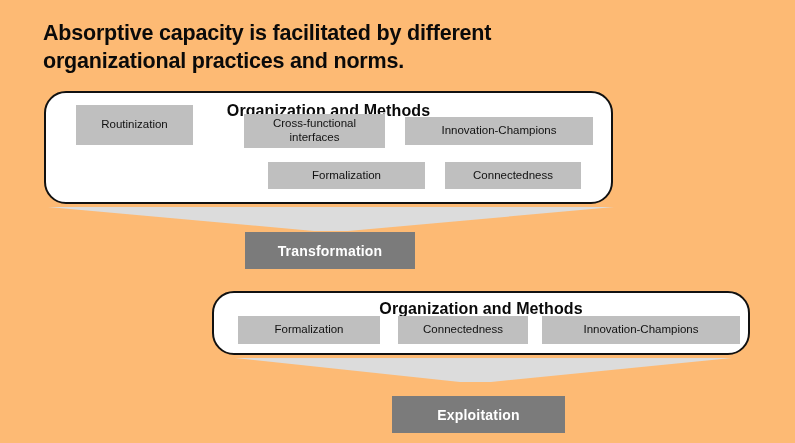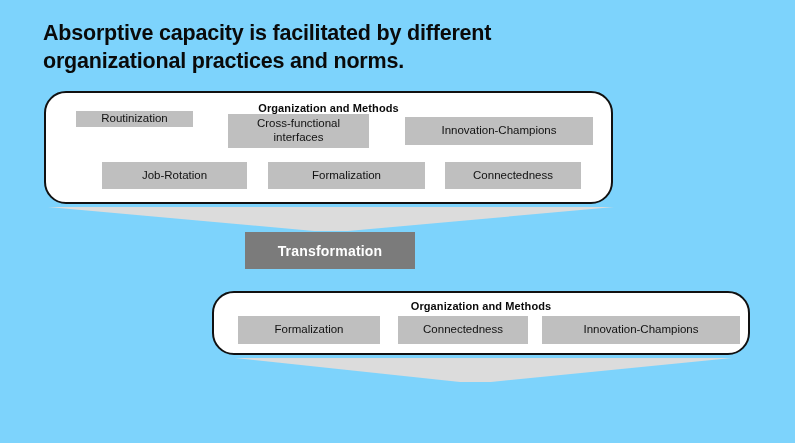--- a/index.html
+++ b/index.html
@@ -14,21 +14,21 @@
     overflow: hidden;
     font-family: "Liberation Sans", sans-serif;
     color: #000000;
   }
 
   #slide {
     position: absolute;
     left: 0; top: 0;
     width: 795px;
     height: 443px;
-    background: #7dd3fc;
+    background: #fdba74;
   }
 
   
   .slide-title {
     position: absolute;
     left: 43px;
     top: 20px;
     width: 540px;
     font-size: 21.5px;
     font-weight: bold;
@@ -78,21 +78,21 @@
     box-sizing: border-box;
     border: 2.5px solid #111111;
     border-radius: 22px;
     background: #ffffff;
   }
   .round-box-header {
     position: absolute;
     left: 0;
     right: 0;
     text-align: center;
-    font-size: 11px;
+    font-size: 16px;
     font-weight: bold;
     color: #0a0a0a;
     letter-spacing: 0.1px;
   }
 
   
   .chip {
     position: absolute;
     background: #bfbfbf;
     color: #111111;
@@ -135,28 +135,27 @@
 <div id="slide">
 
   <div class="slide-title">Absorptive capacity is facilitated by different
 organizational practices and norms.</div>
 
 
   <div class="round-box" style="left:44px; top:91px; width:569px; height:113px;">
     <div class="round-box-header" style="top:9px;">Organization and Methods</div>
   </div>
 
-  <div class="chip" style="left:76px; top:111px; width:117px; height:16px;">Routinization</div>
+  <div class="chip" style="left:76px; top:105px; width:117px; height:40px;">Routinization</div>
 
-  <div class="chip" style="left:228px; top:114px; width:141px; height:34px; white-space:pre-line;">Cross-functional
+  <div class="chip" style="left:244px; top:114px; width:141px; height:34px; white-space:pre-line;">Cross-functional
 interfaces</div>
 
   <div class="chip" style="left:405px; top:117px; width:188px; height:28px;">Innovation-Champions</div>
 
-  <div class="chip" style="left:102px; top:162px; width:145px; height:27px;">Job-Rotation</div>
 
   <div class="chip" style="left:268px; top:162px; width:157px; height:27px;">Formalization</div>
 
   <div class="chip" style="left:445px; top:162px; width:136px; height:27px;">Connectedness</div>
 
   <svg class="chevron-arrow" style="left:48px; top:207px;" width="566" height="24" viewBox="0 0 566 24">
     <polygon points="0,0 566,0 300,24 283,24 266,24"></polygon>
   </svg>
 
   <div class="process-box" style="left:245px; top:232px; width:170px; height:37px;">Transformation</div>
@@ -168,14 +167,15 @@
   <div class="chip" style="left:238px; top:316px; width:142px; height:28px;">Formalization</div>
 
   <div class="chip" style="left:398px; top:316px; width:130px; height:28px;">Connectedness</div>
 
   <div class="chip" style="left:542px; top:316px; width:198px; height:28px;">Innovation-Champions</div>
 
   <svg class="chevron-arrow" style="left:235px; top:358px;" width="497" height="24" viewBox="0 0 497 24">
     <polygon points="0,0 497,0 256,24 240,24 225,24"></polygon>
   </svg>
 
+  <div class="process-box" style="left:392px; top:396px; width:173px; height:37px;">Exploitation</div>
 
 </div>
 
 </body></html>

